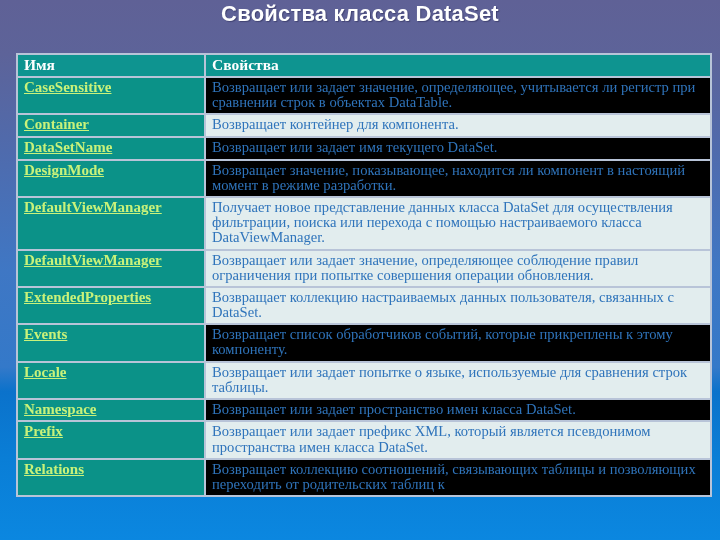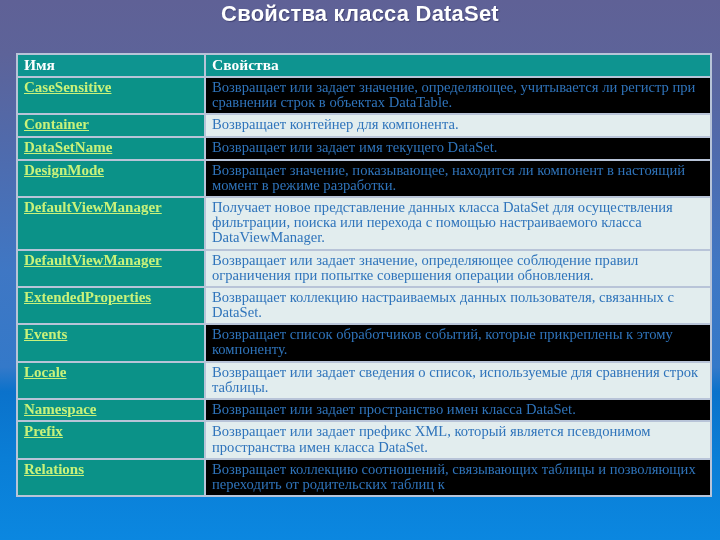--- a/index.html
+++ b/index.html
@@ -143,21 +143,21 @@
           <tr>
             <td class="name-cell"><span class="lnk">ExtendedProperties</span></td>
             <td class="desc-cell alt">Возвращает коллекцию настраиваемых данных пользователя, связанных с DataSet.</td>
           </tr>
           <tr>
             <td class="name-cell"><span class="lnk">Events</span></td>
             <td class="desc-cell">Возвращает список обработчиков событий, которые прикреплены к этому компоненту.</td>
           </tr>
           <tr>
             <td class="name-cell"><span class="lnk">Locale</span></td>
-            <td class="desc-cell alt">Возвращает или задает сведения о список, используемые для сравнения строк таблицы.</td>
+            <td class="desc-cell alt">Возвращает или задает попытке о языке, используемые для сравнения строк таблицы.</td>
           </tr>
           <tr>
             <td class="name-cell"><span class="lnk">Namespace</span></td>
             <td class="desc-cell">Возвращает или задает пространство имен класса DataSet.</td>
           </tr>
           <tr>
             <td class="name-cell"><span class="lnk">Prefix</span></td>
             <td class="desc-cell alt">Возвращает или задает префикс XML, который является псевдонимом пространства имен класса DataSet.</td>
           </tr>
           <tr>

